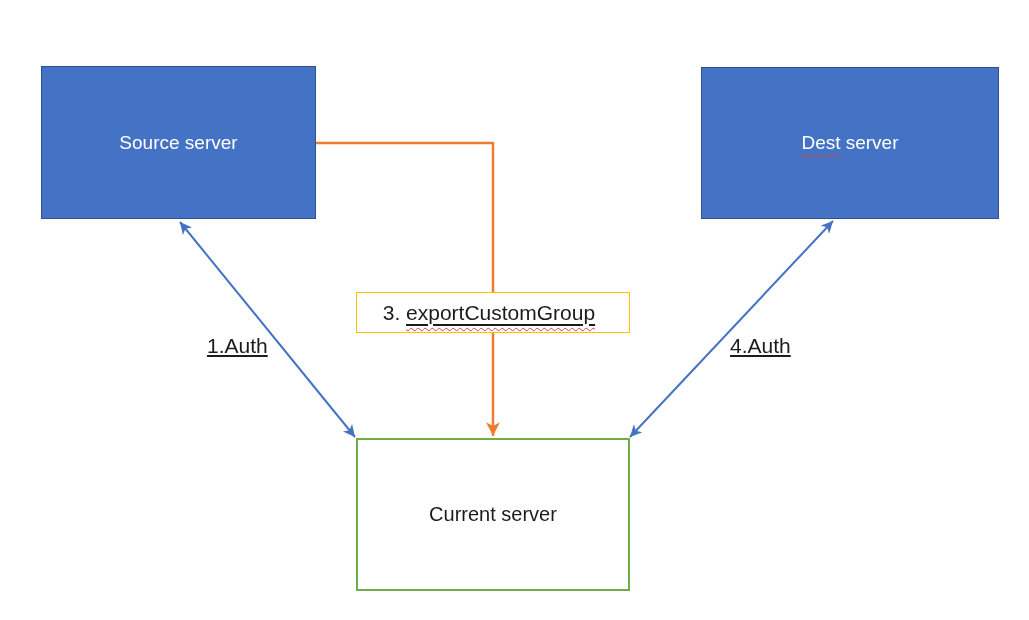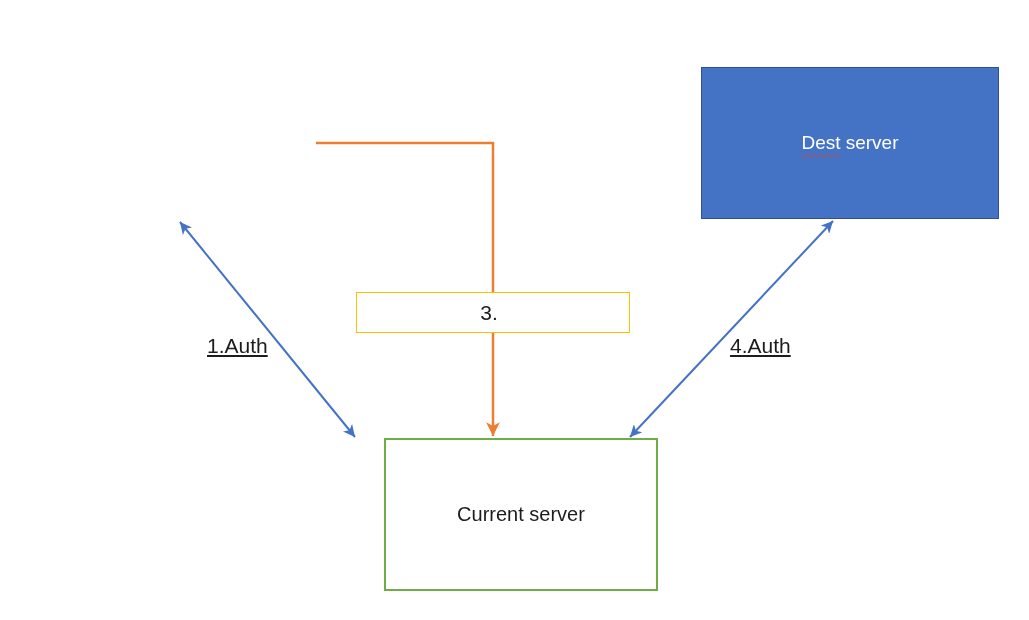--- a/index.html
+++ b/index.html
@@ -28,21 +28,20 @@
   }
   #source-box { left: 41px; top: 66px; width: 275px; height: 153px; }
   #dest-box   { left: 690px; top: 67px; width: 298px; height: 152px; margin-left: 11px; }
   #current-box {
     left: 356px; top: 438px; width: 274px; height: 153px;
     background: #ffffff;
     border: 2px solid #70ad47;
     color: #1c1c1c;
     font-size: 20px;
     z-index: 1;
-    margin-left: 28px;
   }
   #export-callout {
     position: absolute;
     left: 356px; top: 292px; width: 274px; height: 41px;
     box-sizing: border-box;
     background: #ffffff;
     border: 1.5px solid #ffc000;
     color: #1c1c1c;
     font-size: 21px;
     display: flex;
@@ -100,31 +99,35 @@
       </marker>
     </defs>
 
     <line x1="180" y1="222" x2="355" y2="437" stroke="#4472c4" stroke-width="2" marker-start="url(#mk-blue)" marker-end="url(#mk-blue)"></line>
 
     <line x1="833" y1="221" x2="630" y2="437" stroke="#4472c4" stroke-width="2" marker-start="url(#mk-blue)" marker-end="url(#mk-blue)"></line>
 
     <path d="M 316 143 H 493 V 436" fill="none" stroke="#ed7d31" stroke-width="2.5" marker-end="url(#mk-orange)"></path>
   </svg>
 
+  <div class="node node-blue" id="source-box">
+    <span>Source server</span>
+  </div>
 
   <div class="node node-blue" id="dest-box">
     <span>
       <span class="squiggle">Dest</span><span class="gap">server</span>
     </span>
   </div>
 
   <div class="node" id="current-box">
     <span>Current server</span>
   </div>
 
   <div id="export-callout">
     <span>3.</span>
+      <span class="black-underline gap"><span class="squiggle">exportCustomGroup</span></span>
   </div>
 
   <span class="edge-label" id="auth1-label">1.Auth</span>
   <span class="edge-label" id="auth2-label">4.Auth</span>
 
 </div>
 
 </body></html>

